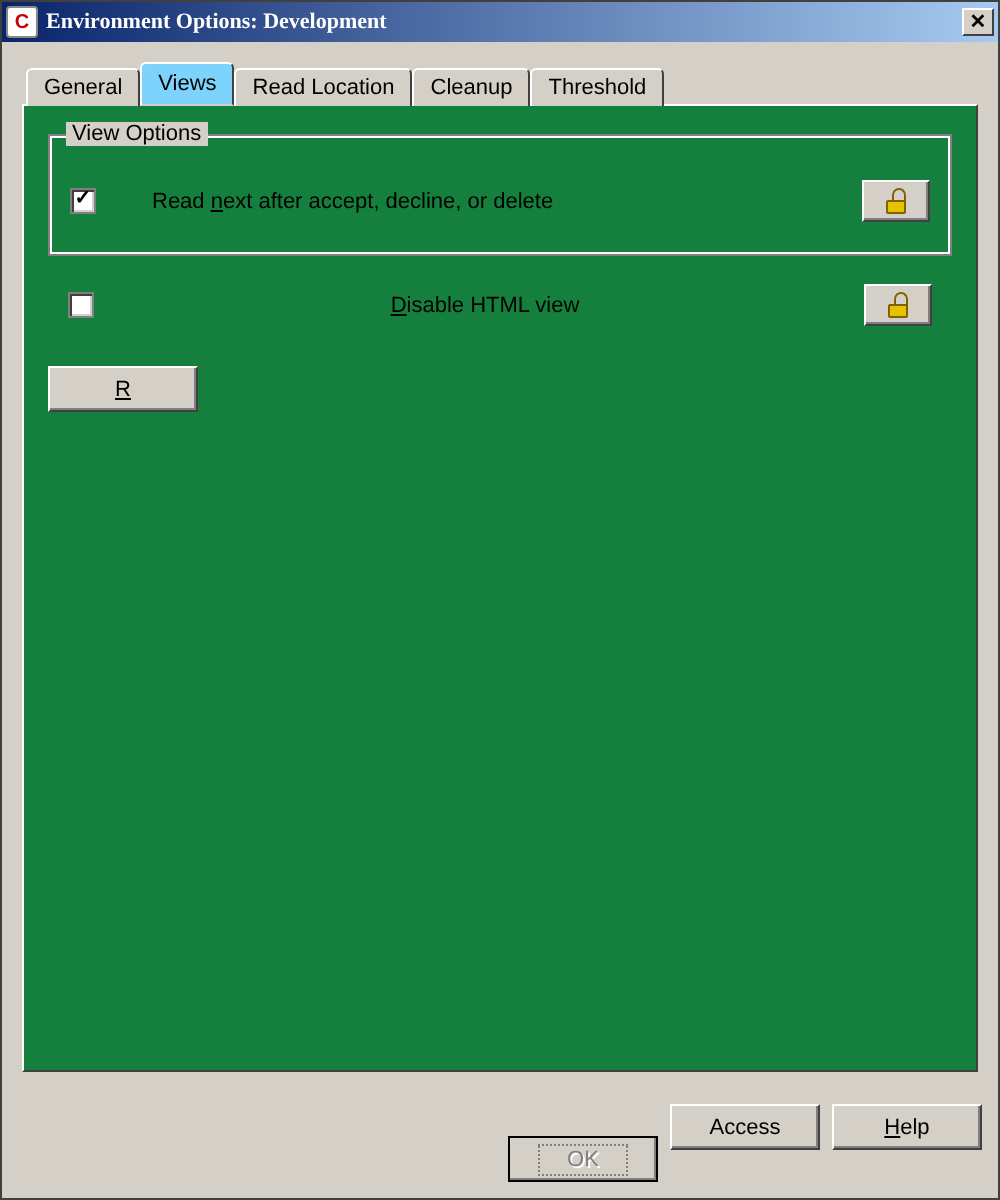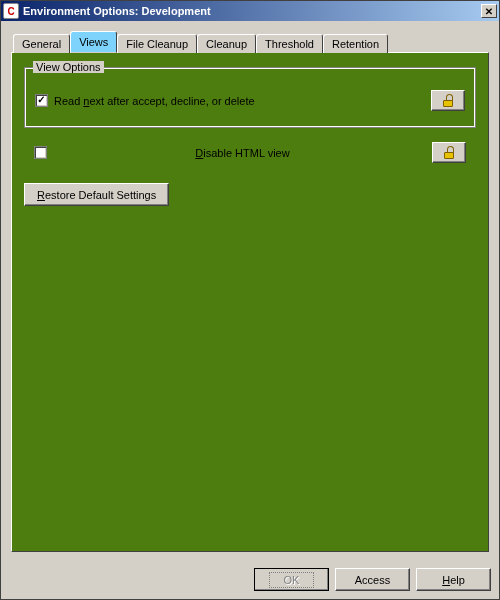--- a/index.html
+++ b/index.html
@@ -32,21 +32,21 @@
   }
   .titlebar .appicon {
     width: 16px; height: 16px;
     background: #fff;
     border: 1px solid #888;
     margin-right: 4px;
     display: flex; align-items: center; justify-content: center;
     font-size: 10px; color: #c00; font-weight: bold;
     border-radius: 2px;
   }
-  .titlebar .title { flex: 1; }
+  .titlebar .title { flex: 1; font-family: Liberation Serif, serif; }
   .closebtn {
     width: 16px; height: 14px;
     background: #d4d0c8;
     border: 1px solid #fff;
     border-right-color: #404040;
     border-bottom-color: #404040;
     display: flex; align-items: center; justify-content: center;
     font-family: Arial; font-size: 10px; font-weight: bold;
     color: #000;
     cursor: pointer;
@@ -85,21 +85,21 @@
     padding-bottom: 4px;
     top: 1px;
     z-index: 3;
     border-bottom: 1px solid #d4d0c8;
   }
   .tabpanel {
     flex: 1;
     border: 1px solid #fff;
     border-right-color: #404040;
     border-bottom-color: #404040;
-    background: #4d7c0f;
+    background: #15803d;
     position: relative;
     z-index: 1;
     padding: 14px 12px;
   }
   .groupbox {
     border: 1px solid #808080;
     box-shadow: inset -1px -1px 0 #fff, inset 1px 1px 0 #fff;
     padding: 18px 10px 12px 10px;
     position: relative;
     margin-bottom: 14px;
@@ -108,20 +108,21 @@
     position: absolute;
     top: -7px;
     left: 8px;
     background: #d4d0c8;
     padding: 0 3px;
   }
   .row {
     display: flex;
     align-items: center;
     margin: 4px 0 14px 0;
+    gap: 22px;
   }
   .row:last-child { margin-bottom: 4px; }
   .chk {
     width: 13px; height: 13px;
     background: #fff;
     border: 1px solid #808080;
     box-shadow: inset 1px 1px 0 #404040, inset -1px -1px 0 #d4d0c8;
     margin-right: 6px;
     display: inline-flex; align-items: center; justify-content: center;
     cursor: pointer;
@@ -176,20 +177,21 @@
     background: #d4d0c8;
     display: inline-flex; align-items: center; justify-content: center;
     padding: 0 10px;
     cursor: pointer;
     color: #000;
   }
   .btn.disabled {
     color: #808080;
     text-shadow: 1px 1px 0 #fff;
     cursor: default;
+    margin-top: 16px;
   }
   .btn.default {
     border: 1px solid #000;
   }
   .btn.default .inner {
     border: 1px dotted #808080;
     padding: 1px 14px;
   }
   .restore {
     margin-top: 6px;
@@ -218,24 +220,23 @@
     <div class="title">Environment Options:  Development</div>
     <div class="closebtn">
       <span>✕</span>
     </div>
   </div>
 
   <div class="client">
     <div class="tabstrip">
       <div class="tab"><span>General</span></div>
       <div class="tab active"><span>Views</span></div>
-      <div class="tab"><span>File Cleanup</span></div>
+      <div class="tab"><span>Read Location</span></div>
       <div class="tab"><span>Cleanup</span></div>
       <div class="tab"><span>Threshold</span></div>
-      <div class="tab"><span>Retention</span></div>
     </div>
 
     <div class="tabpanel">
 
       <div class="groupbox">
         <div class="legend">View Options</div>
 
         <div class="row">
           <span class="chk checked"></span>
           <span class="lbl"><span>Read </span><span class="mn">n</span><span>ext after accept, decline, or delete</span></span>
@@ -256,21 +257,20 @@
           <span class="lockicon">
               <span class="shackle"></span>
               <span class="body"></span>
             </span>
         </span>
       </div>
 
       <div>
         <span class="btn restore">
             <span class="mn">R</span>
-            <span>estore Default Settings</span>
           </span>
       </div>
 
     </div>
   </div>
 
   <div class="footer">
     <span class="btn default disabled">
         <span class="inner">OK</span>
       </span>

